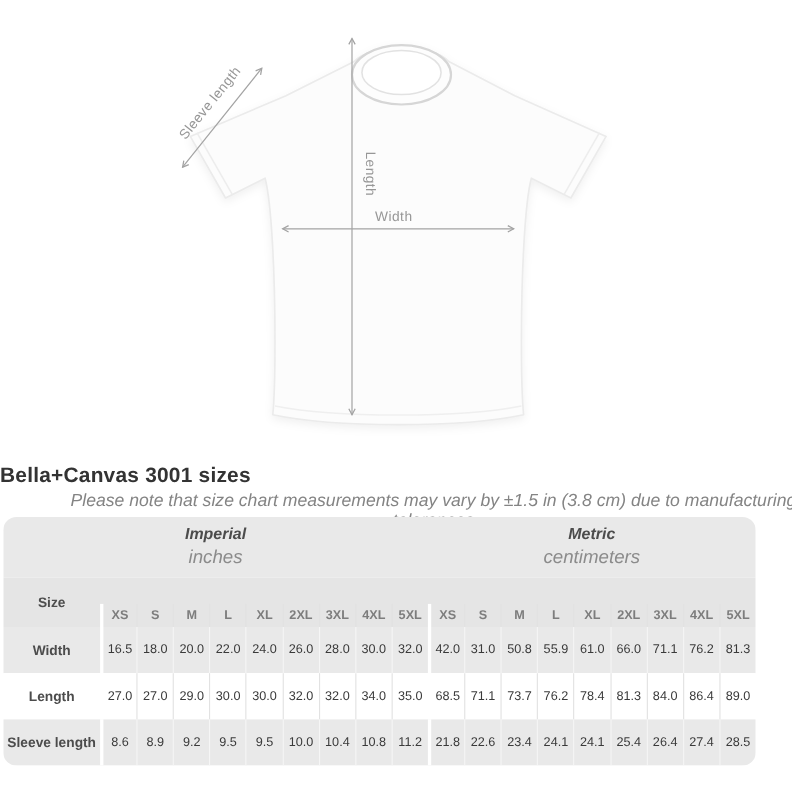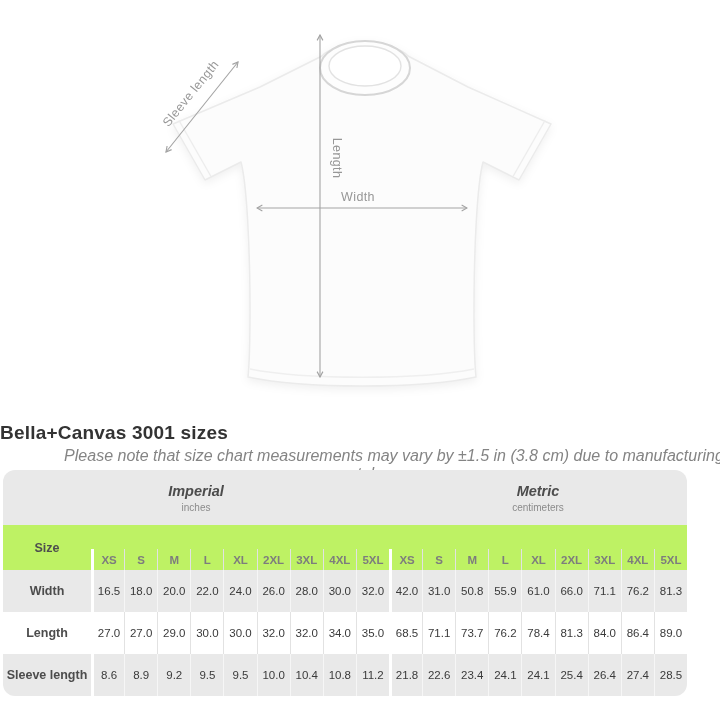--- a/index.html
+++ b/index.html
@@ -22,22 +22,22 @@
   .size-table{position:absolute;top:470px;left:3px;width:684px;
               border-radius:12px;overflow:hidden;}
   .r{display:grid;grid-template-columns:88px repeat(18,minmax(0,1fr));}
   .c{display:flex;align-items:center;justify-content:center;min-width:0;}
   .band{background:#e9e9e9;height:55px;display:grid;
         grid-template-columns:88px repeat(18,minmax(0,1fr));}
   .band .grp{display:flex;flex-direction:column;align-items:center;justify-content:center;}
   .grp-imperial{grid-column:1 / span 10;}
   .grp-metric{grid-column:11 / span 9;}
   .grp-name{font-weight:bold;font-style:italic;font-size:14.5px;color:#4c4c4c;}
-  .grp-unit{font-size:10px;color:#8b8b8b;margin-top:3px;text-align:right;}
-  .h{height:45px;background:#bef264;}
+  .grp-unit{font-style:italic;font-size:17px;color:#8b8b8b;margin-top:3px;text-align:right;}
+  .h{height:45px;background:#e5e5e5;}
   .d{height:42px;background:#ffffff;}
   .d.alt{background:#e9e9e9;}
   .r .c + .c{border-left:1px solid #e2e2e2;}
   .r.alt .c + .c{border-left-color:#f6f6f6;}
   .r .c.gs{border-left:3px solid #ffffff !important;}
   .size-title{font-weight:bold;font-size:12.5px;color:#4e4e4e;}
   .sh{font-weight:bold;font-size:11.5px;color:#7d7d7d;margin-top:24px;}
   .row-label{font-weight:bold;font-size:12.5px;color:#4c4c4c;}
   .val{font-size:11.5px;color:#3a3a3a;}
 </style>

